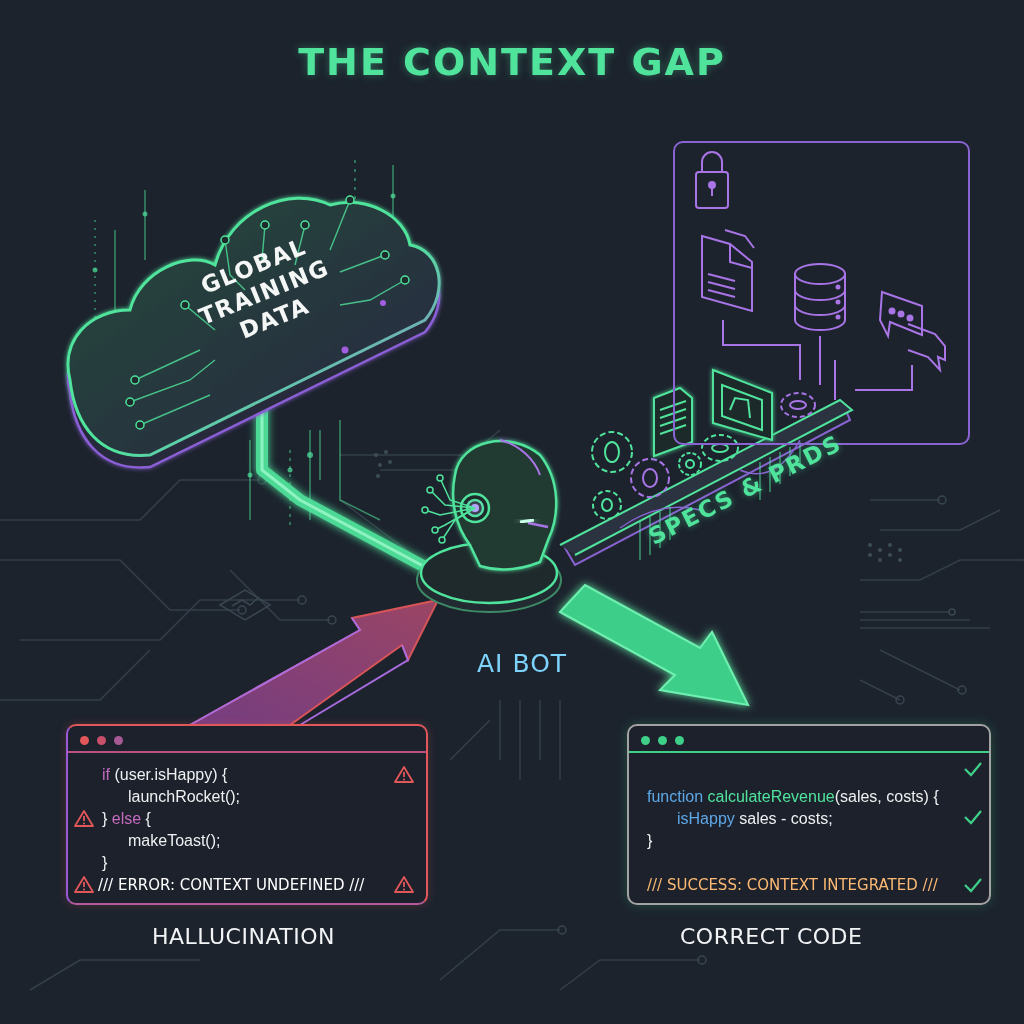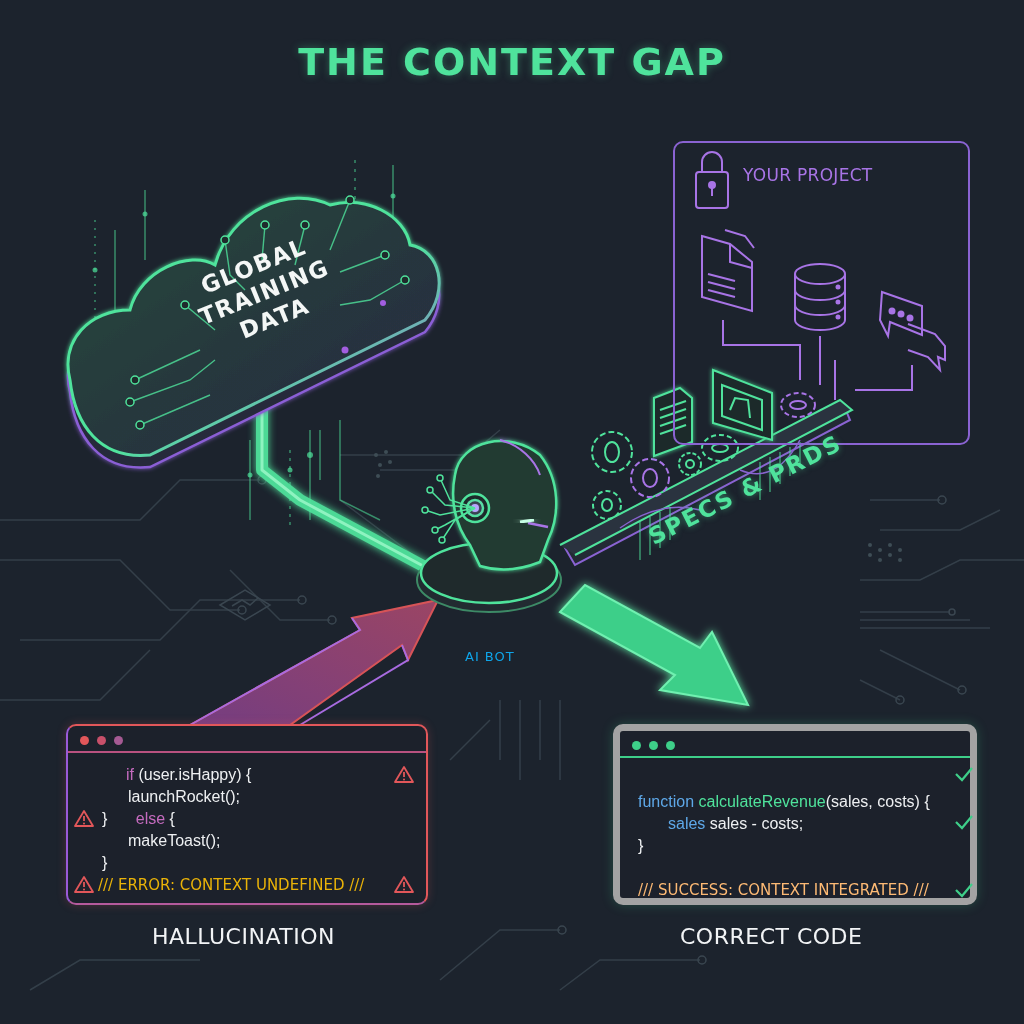--- a/index.html
+++ b/index.html
@@ -42,22 +42,22 @@
 
   .specs-label {
     position: absolute; left: 650px; top: 525px;
     transform: rotate(-27deg); transform-origin: left center;
     font-weight: bold; font-size: 23px; color: #4fe39c; letter-spacing: 2px;
     text-shadow: 0 0 6px rgba(79,227,156,0.5);
     white-space: nowrap;
   }
 
   .bot-label {
-    position: absolute; left: 465px; top: 649px;
-    font-size: 13px; color: #0ea5e9; letter-spacing: 1px;
+    position: absolute; left: 477px; top: 649px;
+    font-size: 25px; color: #7dd3fc; letter-spacing: 1px;
   }
 
   
   .code-window {
     position: absolute; border-radius: 10px; background: rgba(28,34,43,0.92);
   }
   .code-window .titlebar {
     height: 27px; position: relative;
   }
   .code-window .dots { position: absolute; left: 12px; top: 10px; display: flex; gap: 8px; }
@@ -65,34 +65,34 @@
   .code-window .body { position: relative; font-family: "Liberation Sans", sans-serif; }
 
   .bad-window {
     left: 66px; top: 724px; width: 362px; height: 181px;
     border: 2px solid #e2575a;
     border-left-color: #9a5ad8; border-bottom-color: #b55a9c;
     box-shadow: 0 0 10px rgba(226,87,90,0.25);
   }
   .bad-window .titlebar { border-bottom: 2px solid #b95280; }
   .good-window {
-    left: 613px; top: 724px; width: 364px; height: 181px;
-    border: 7px solid #a3a3a3;
+    left: 627px; top: 724px; width: 364px; height: 181px;
+    border: 2px solid #a3a3a3;
     box-shadow: 0 0 12px rgba(62,207,137,0.25);
   }
   .good-window .titlebar { border-bottom: 2px solid #3ecf89; }
 
   .code-line {
     position: absolute; font-size: 16px; line-height: 20px; white-space: nowrap;
     color: #eef0f2;
   }
-  .kw-pink { color: #c56bbf; margin-left: 24px; }
+  .kw-pink { color: #c56bbf; }
   .kw-blue { color: #5ea8e8; }
   .fn-green { color: #4fe39c; }
-  .err { color: #eab308; font-family: "DejaVu Sans", sans-serif; font-size: 15px; }
+  .err { color: #ffffff; font-family: "DejaVu Sans", sans-serif; font-size: 15px; }
   .ok  { color: #fdba74; font-family: "DejaVu Sans", sans-serif; font-size: 15px; }
 
   .warn-icon { position: absolute; width: 20px; height: 18px; }
   .check-icon { position: absolute; width: 20px; height: 16px; }
 
   .bottom-label {
     position: absolute; top: 924px; font-size: 22px; letter-spacing: 0.5px;
     color: #f2f4f6; font-family: "DejaVu Sans", sans-serif;
   }
 </style>
@@ -389,21 +389,20 @@
   <div class="title">THE CONTEXT GAP</div>
 
   <div class="cloud-label">
     <span>GLOBAL</span>
     <span>TRAINING</span>
     <span>DATA</span>
   </div>
 
   <div class="private-panel"></div>
   <div class="private-title">
-    <span>YOUR PROJECT</span>
   </div>
 
   <div class="specs-label">SPECS &amp; PRDS</div>
   <div class="bot-label">AI BOT</div>
 
   <div class="code-window bad-window">
     <div class="titlebar">
       <div class="dots">
         <span class="dot" style="background:#e2575a"></span>
         <span class="dot" style="background:#c8506a"></span>
@@ -457,21 +456,21 @@
         <span class="dot" style="background:#3ecf89"></span>
         <span class="dot" style="background:#3ecf89"></span>
         <span class="dot" style="background:#3ecf89"></span>
       </div>
     </div>
     <div class="body">
       <div class="code-line" style="left:18px;top:34px">
         <span class="kw-blue">function</span><span class="fn-green"> calculateRevenue</span><span>(sales, costs) {</span>
       </div>
       <div class="code-line" style="left:48px;top:56px">
-        <span class="kw-blue">sales</span><span> sales - costs;</span>
+        <span class="kw-blue">isHappy</span><span> sales - costs;</span>
       </div>
       <div class="code-line" style="left:18px;top:78px">
         <span>}</span>
       </div>
       <div class="code-line ok" style="left:18px;top:122px">/// SUCCESS: CONTEXT INTEGRATED ///</div>
 
       <svg class="check-icon" style="left:334px;top:8px" viewBox="0 0 20 16">
           <path d="M2 8 L8 14 L18 2" fill="none" stroke="#3ecf89" stroke-width="2.2"></path>
         </svg>
       <svg class="check-icon" style="left:334px;top:56px" viewBox="0 0 20 16">

